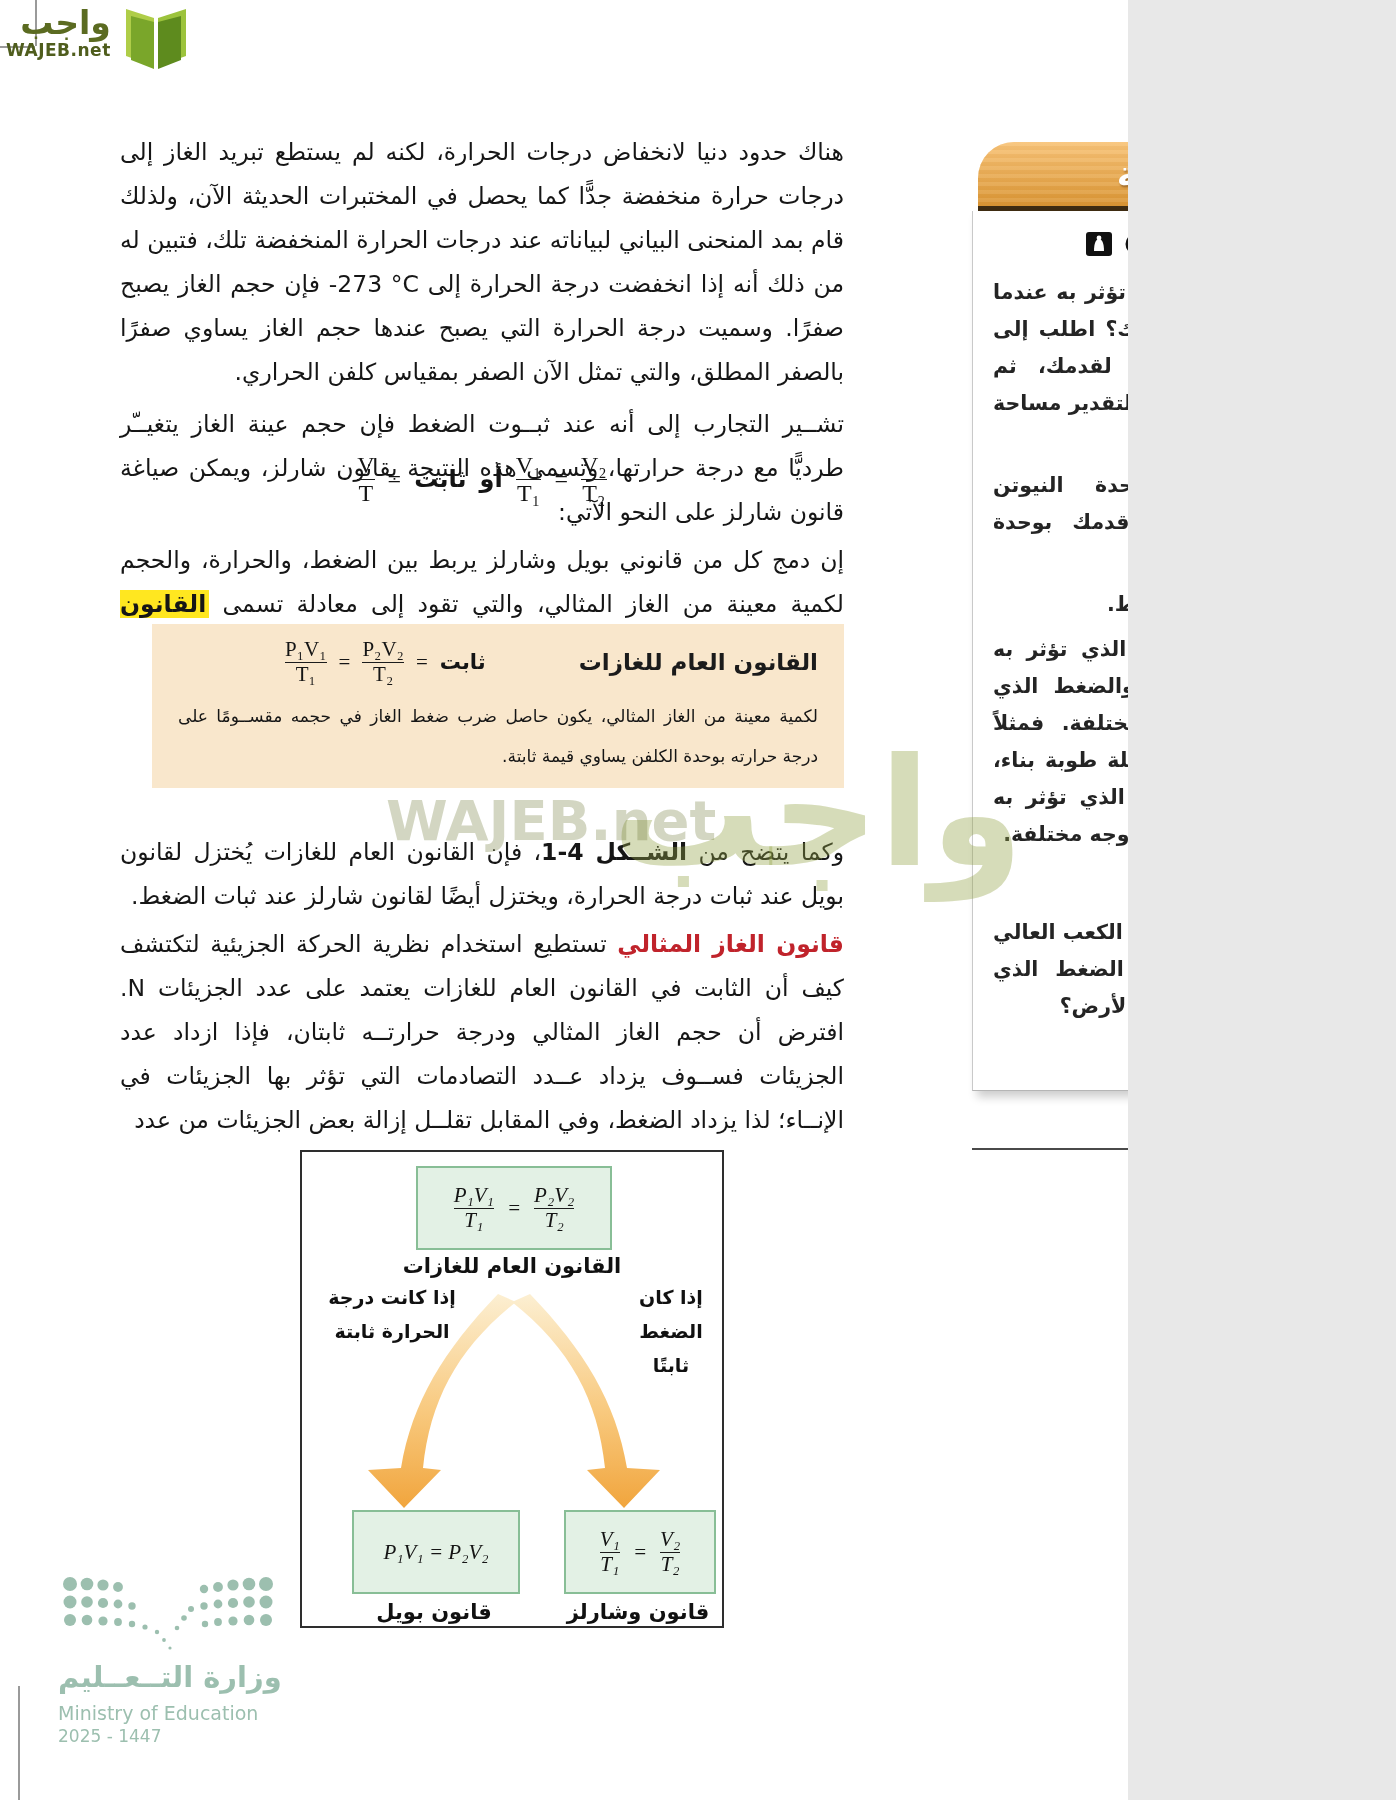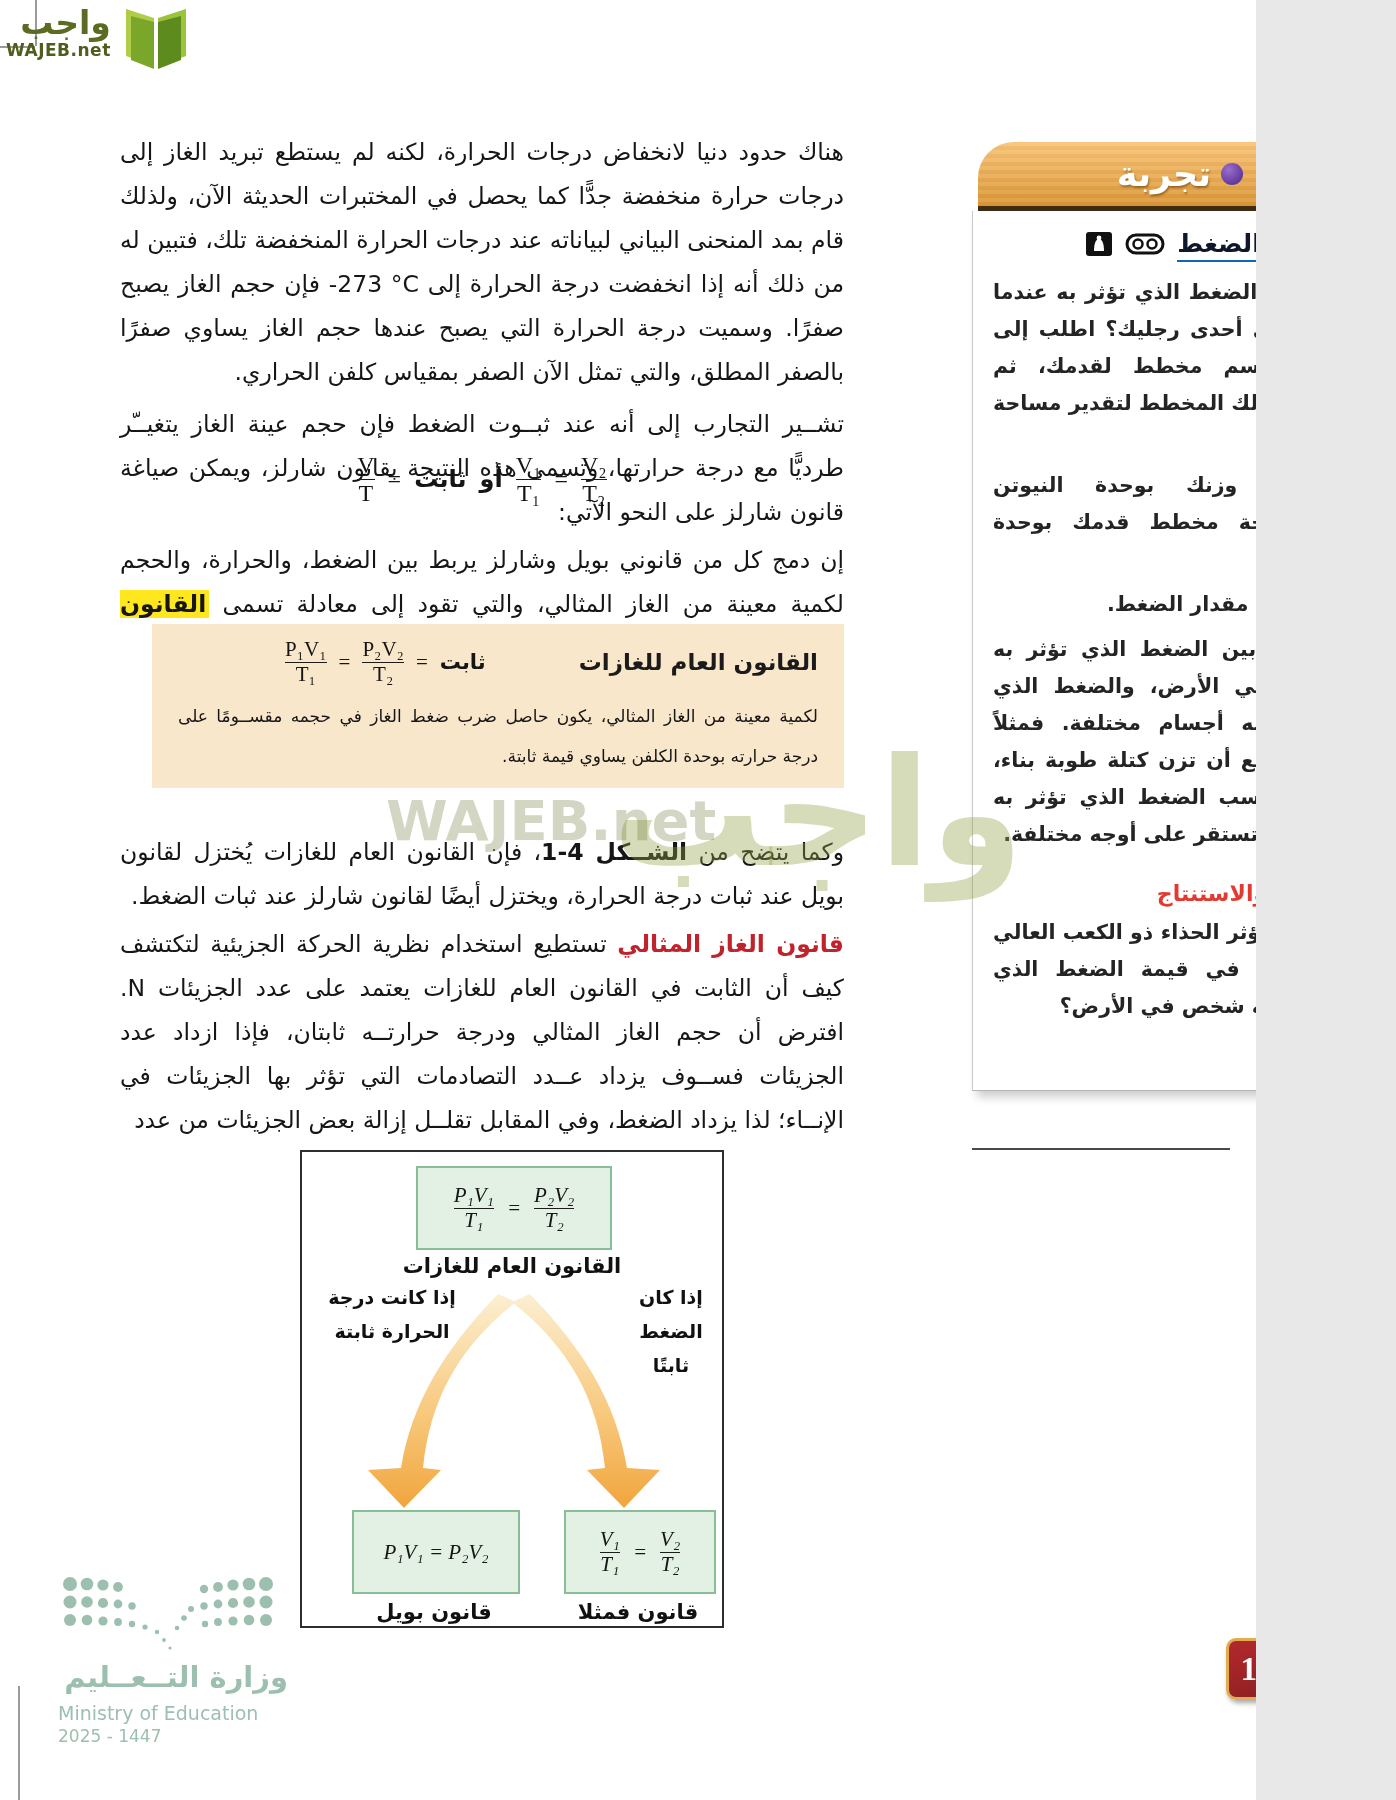--- a/index.html
+++ b/index.html
@@ -1,16 +1,16 @@
 <!DOCTYPE html>
 <html><head>
 <meta charset="utf-8">
 <style>
   html,body{margin:0;padding:0;background:#e8e8e8;}
-  .page{position:relative;width:1256px;height:1800px;background:#ffffff;overflow:hidden;
+  .page{position:relative;width:1128px;height:1800px;background:#ffffff;overflow:hidden;
         font-family:"DejaVu Sans",sans-serif;color:#151515;}
   
   .abs{position:absolute;}
   .para{position:absolute;left:120px;width:724px;direction:rtl;text-align:justify;
         font-size:23.5px;line-height:44px;color:#161616;}
   .bold{font-weight:bold;}
   .hl{background:#FFE720;font-weight:bold;padding:0 3px;}
   .redlead{color:#C0232B;font-weight:bold;}
   
   .eqrow{display:flex;direction:ltr;align-items:center;justify-content:center;gap:13px;
@@ -61,21 +61,21 @@
   .boyle-box{left:50px;top:358px;width:164px;height:80px;}
   .charles-box{left:262px;top:358px;width:148px;height:80px;}
   .fig-eq{font-size:21px;}
   
   .page-num{position:absolute;left:1206px;top:1638px;width:56px;height:56px;
       background:linear-gradient(160deg,#B3292C,#8C1F22);border:3px solid #E2AC52;border-radius:10px;
       color:#fff;display:flex;align-items:center;justify-content:center;
       font-family:"Liberation Serif","DejaVu Serif",serif;font-weight:bold;font-size:33px;
       box-shadow:2px 3px 5px rgba(0,0,0,.35);margin-left:20px;}
   .ministry{position:absolute;left:58px;top:1572px;width:230px;color:#9CBFAF;}
-  .ministry .ar{direction:rtl;text-align:right;font-size:29px;font-weight:bold;letter-spacing:1px;}
+  .ministry .ar{direction:rtl;text-align:left;font-size:29px;font-weight:bold;letter-spacing:1px;}
   .ministry .en{font-size:19px;margin-top:8px;}
   .ministry .yr{font-size:17px;margin-top:2px;}
   
   .wlogo{position:absolute;left:6px;top:6px;display:flex;align-items:flex-start;gap:6px;}
   .wlogo .txt{text-align:right;direction:rtl;}
   .wlogo .ar{color:#5B6B21;font-weight:bold;font-size:33px;line-height:34px;}
   .wlogo .en{color:#4F5D1D;font-weight:bold;font-size:17px;letter-spacing:.5px;direction:ltr;}
   
   .wm-ar{position:absolute;left:612px;top:726px;font-size:150px;font-weight:bold;
       color:rgba(148,163,72,.38);z-index:40;pointer-events:none;direction:rtl;}
@@ -208,21 +208,21 @@
           <span class="num">V₁</span>
             <span class="den">T₁</span>
         </span>
         <span>=</span>
         <span class="frac">
           <span class="num">V₂</span>
             <span class="den">T₂</span>
         </span>
       </span>
     </div>
-    <div class="fig-label" style="left:262px;top:448px;width:148px;">قانون فمثلا</div>
+    <div class="fig-label" style="left:262px;top:448px;width:148px;">قانون وشارلز</div>
   </div>
 
   <div class="exp-header">
     <span class="dot"></span>
     <span class="hdr">تجربة</span>
   </div>
 
   <div class="exp-panel">
     <div class="exp-title-row">
       <span class="exp-title">الضغط</span>

